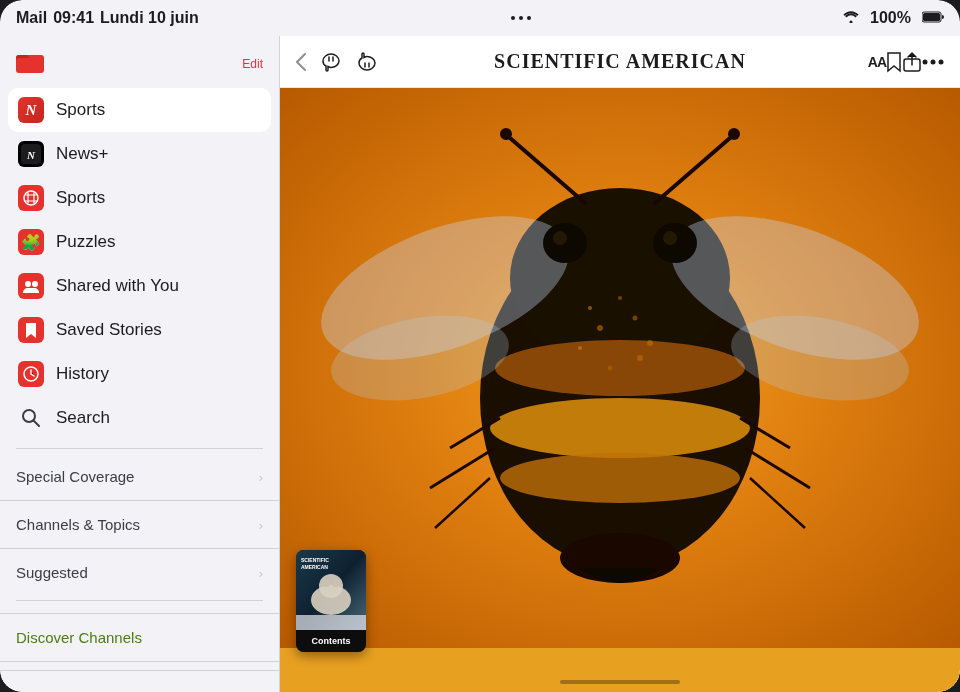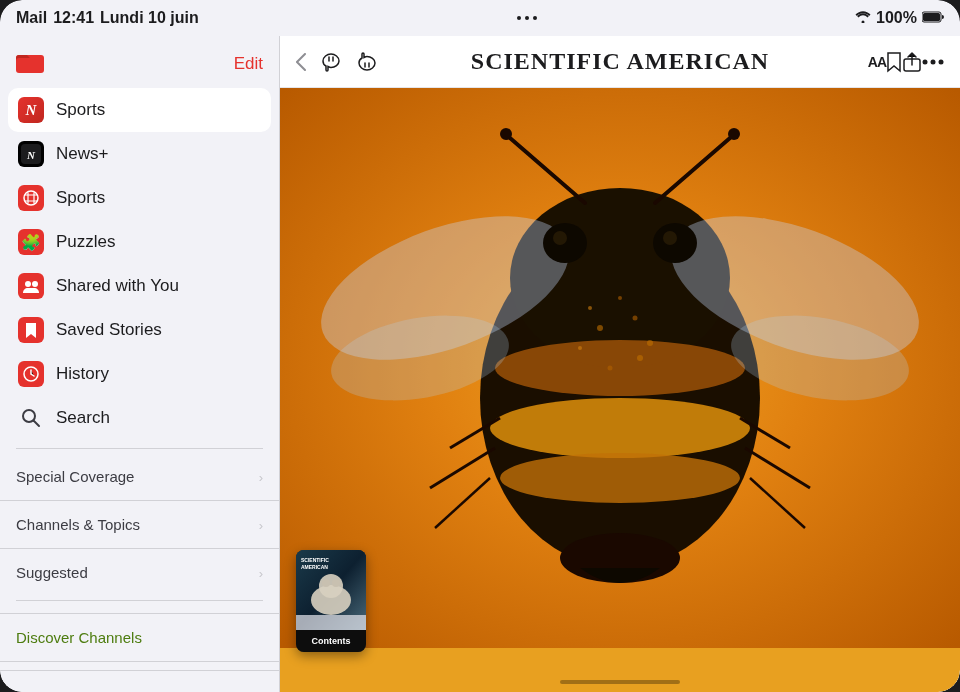--- a/index.html
+++ b/index.html
@@ -24,21 +24,21 @@
       justify-content: space-between;
       padding: 0 16px;
       font-size: 16px;
       font-weight: 600;
       color: #1c1c1e;
       z-index: 100;
       border-radius: 22px 22px 0 0;
     }
     .status-bar-left { display: flex; align-items: center; gap: 6px; }
     .status-bar-center { display: flex; align-items: center; gap: 4px; }
-    .status-bar-right { display: flex; align-items: center; gap: 5px; }
+    .status-bar-right { display: flex; align-items: center; gap: 11px; }
     .status-dot { width: 4px; height: 4px; background: #1c1c1e; border-radius: 50%; }
 
     
     .app-container {
       position: absolute;
       top: 36px; left: 0; right: 0; bottom: 0;
       display: flex;
       background: #f2f2f7;
       border-radius: 0 0 22px 22px;
       overflow: hidden;
@@ -57,21 +57,21 @@
 
     .sidebar-header {
       display: flex;
       align-items: center;
       justify-content: space-between;
       padding: 12px 16px 8px 16px;
       height: 52px;
     }
 
     .sidebar-edit-btn {
-      font-size: 17px;
+      font-size: 12px;
       color: #e5322d;
       background: none;
       border: none;
       cursor: pointer;
       font-weight: 400;
     }
 
     .sidebar-nav {
       padding: 0 8px;
     }
@@ -185,21 +185,21 @@
     }
 
     .toolbar-left {
       display: flex;
       align-items: center;
       gap: 14px;
     }
 
     .toolbar-center {
       font-family: 'Georgia', 'Times New Roman', serif;
-      font-size: 24px;
+      font-size: 20px;
       font-weight: 900;
       letter-spacing: 1px;
       text-transform: uppercase;
       color: #1c1c1e;
       position: absolute;
       left: 50%;
       transform: translateX(-50%);
     }
 
     .toolbar-right {
@@ -311,21 +311,21 @@
       position: absolute;
       inset: 0;
     }
   </style>
 </head>
 <body>
 
 <div class="status-bar">
   <div class="status-bar-left">
     <span>Mail</span>
-    <span>12:41</span>
+    <span>09:41</span>
     <span>Lundi 10 juin</span>
   </div>
   <div class="status-bar-center">
     <div class="status-dot"></div>
     <div class="status-dot"></div>
     <div class="status-dot"></div>
   </div>
   <div class="status-bar-right">
     <span>
       <svg width="16" height="12" viewBox="0 0 16 12">

